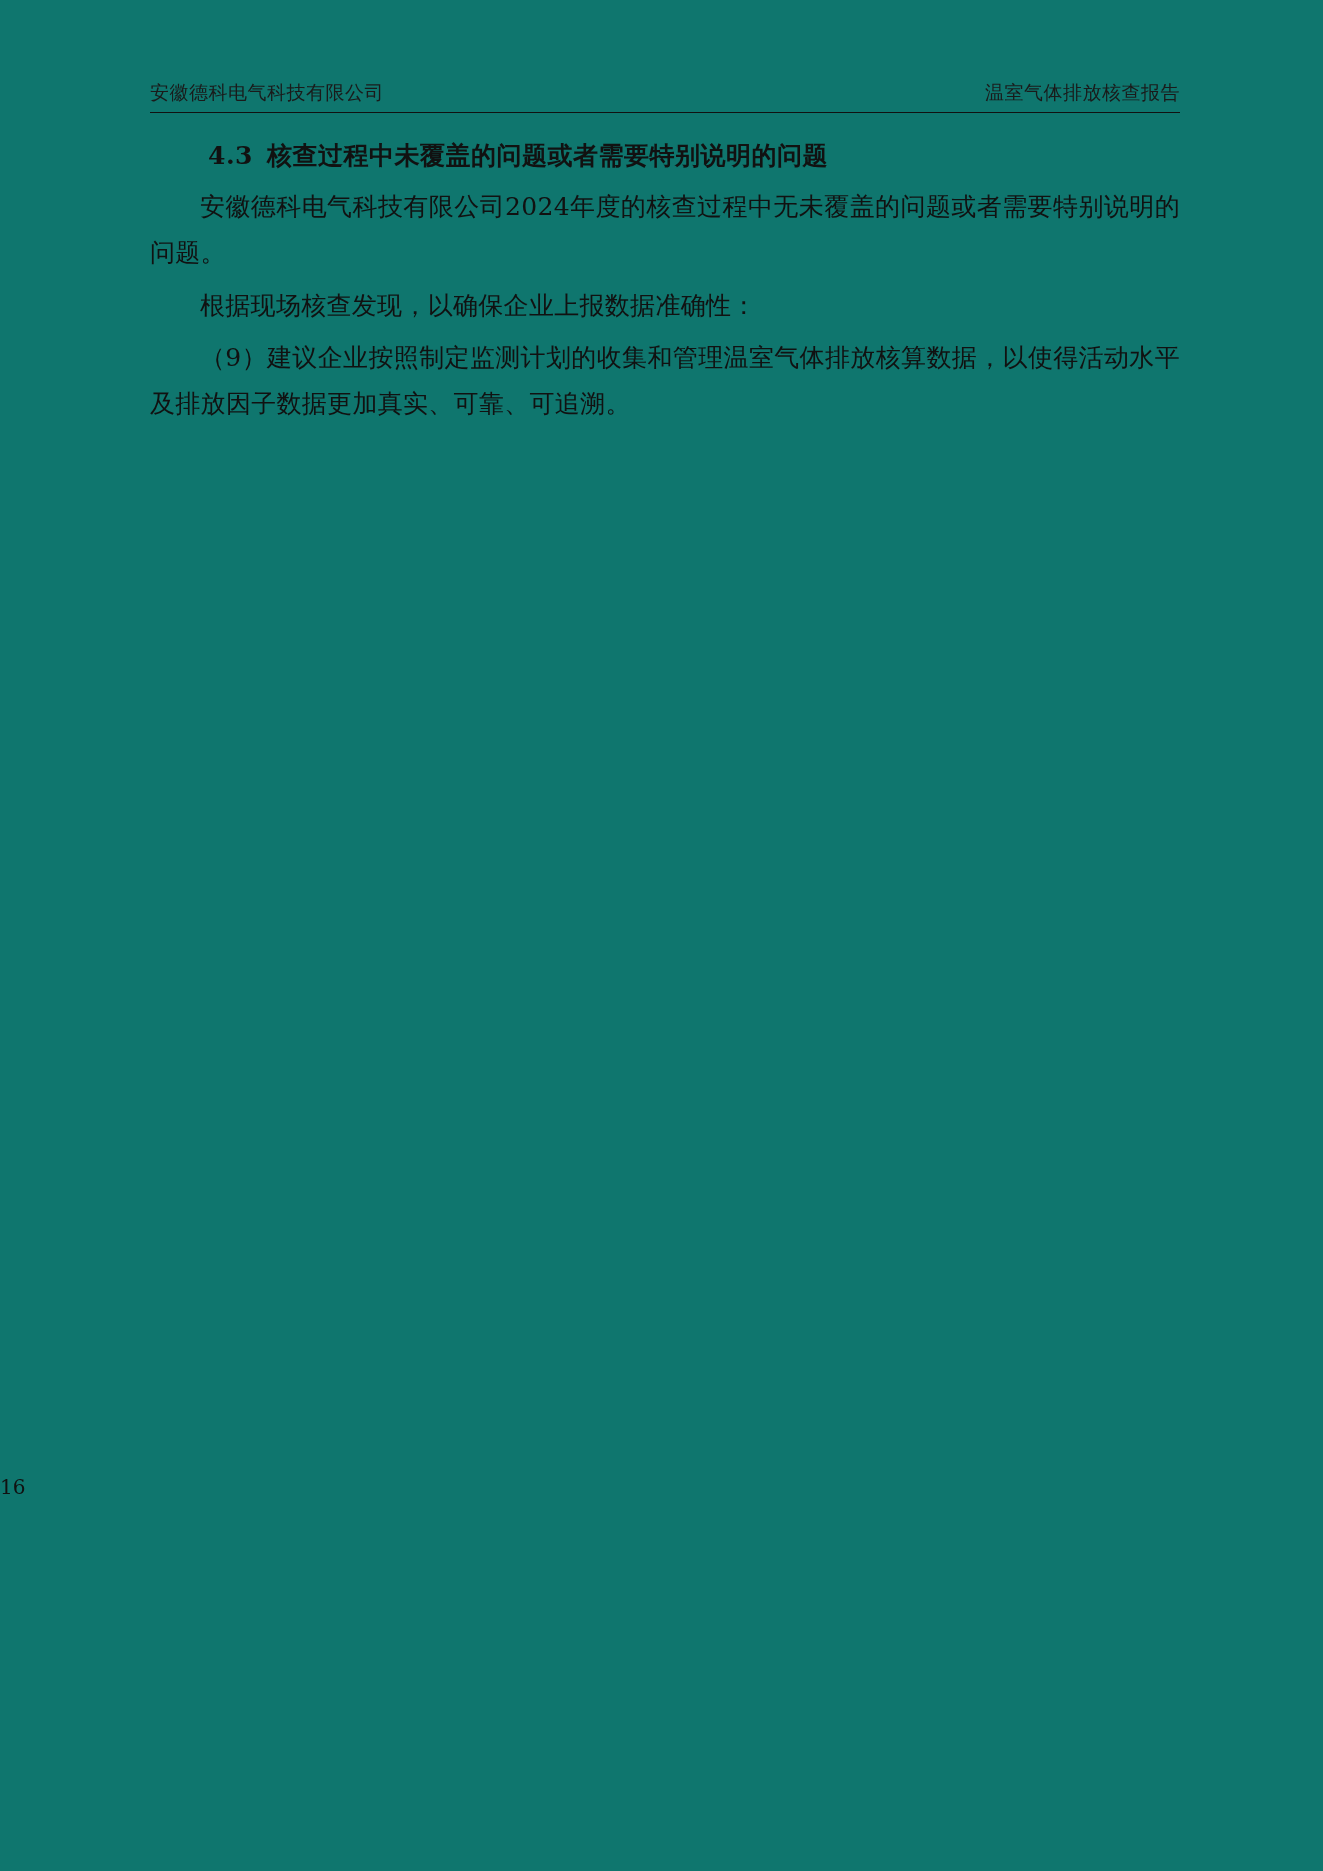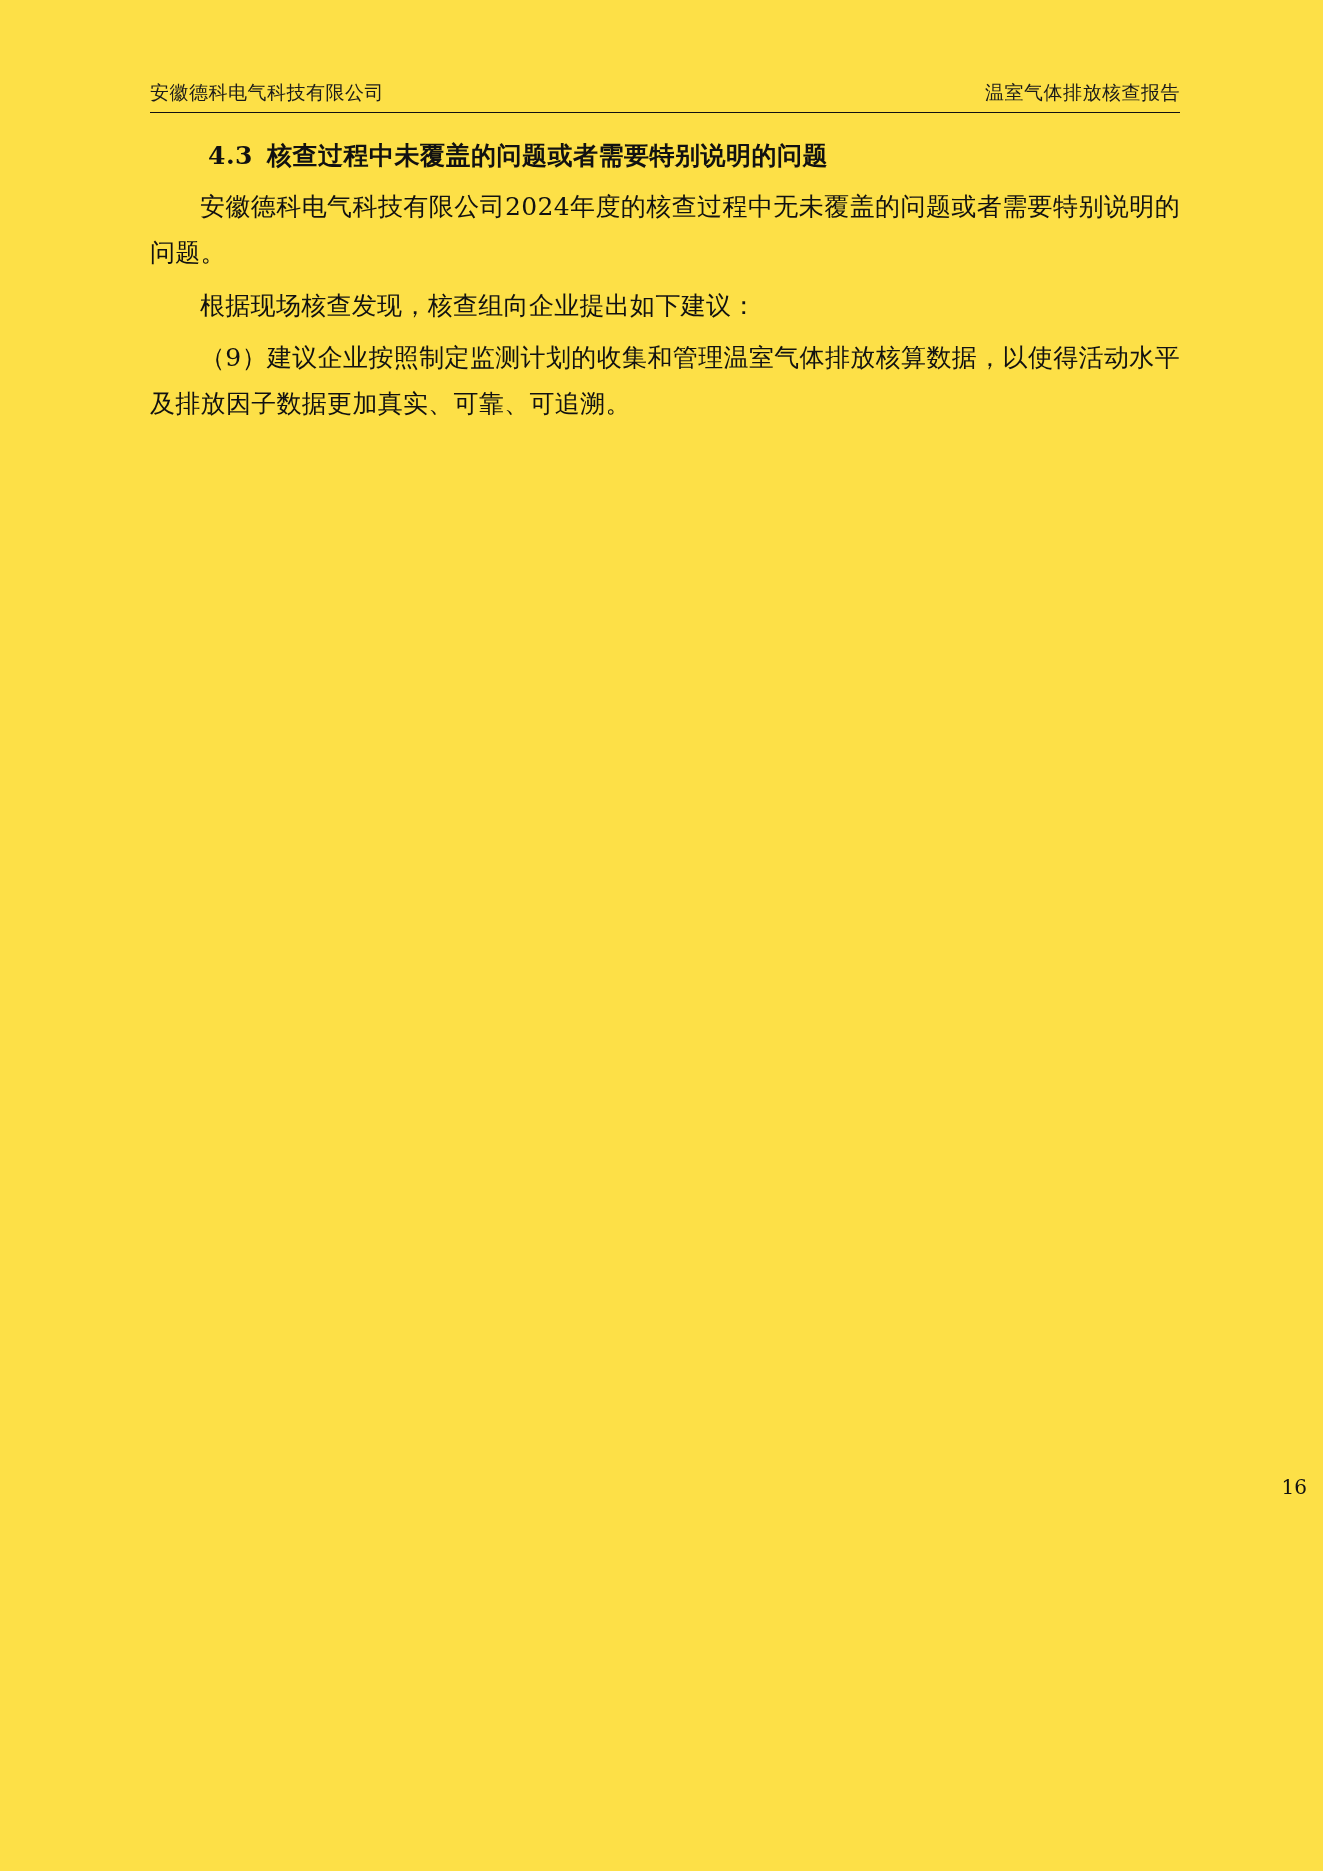--- a/index.html
+++ b/index.html
@@ -4,21 +4,21 @@
 <style>
   html, body {
     margin: 0;
     padding: 0;
     background: #ffffff;
   }
   .page {
     position: relative;
     width: 1323px;
     height: 1871px;
-    background: #fde047;
+    background: #0f766e;
     font-family: "DejaVu Serif", serif;
     box-sizing: border-box;
     overflow: hidden;
     text-decoration: underline;
   }
   .content {
     position: absolute;
     left: 150px;
     top: 80px;
     width: 1030px;
@@ -54,21 +54,21 @@
     text-indent: 2em;
     text-align: justify;
     color: #111;
     letter-spacing: 0.3px;
   }
   .page-number {
     position: absolute;
     left: 0;
     right: 16px;
     top: 1475px;
-    text-align: right;
+    text-align: left;
     font-size: 20px;
     color: #111;
     font-family: "DejaVu Serif", serif;
   }
 </style>
 </head>
 <body>
 
 <div class="page">
 
@@ -79,20 +79,20 @@
       <div class="header-right">温室气体排放核查报告</div>
     </div>
 
     <h2 class="section-title">
       <span class="num">4.3</span><span>核查过程中未覆盖的问题或者需要特别说明的问题</span>
     </h2>
 
     <p class="body-text">安徽德科电气科技有限公司2024年度的核查过程中无未覆盖的问题或者需要特别说明的问题。</p>
 
 
-    <p class="body-text">根据现场核查发现，核查组向企业提出如下建议：</p>
+    <p class="body-text">根据现场核查发现，以确保企业上报数据准确性：</p>
     <p class="body-text">（9）建议企业按照制定监测计划的收集和管理温室气体排放核算数据，以使得活动水平及排放因子数据更加真实、可靠、可追溯。</p>
 
   </div>
 
   <div class="page-number">16</div>
 
 </div>
 
 </body></html>

